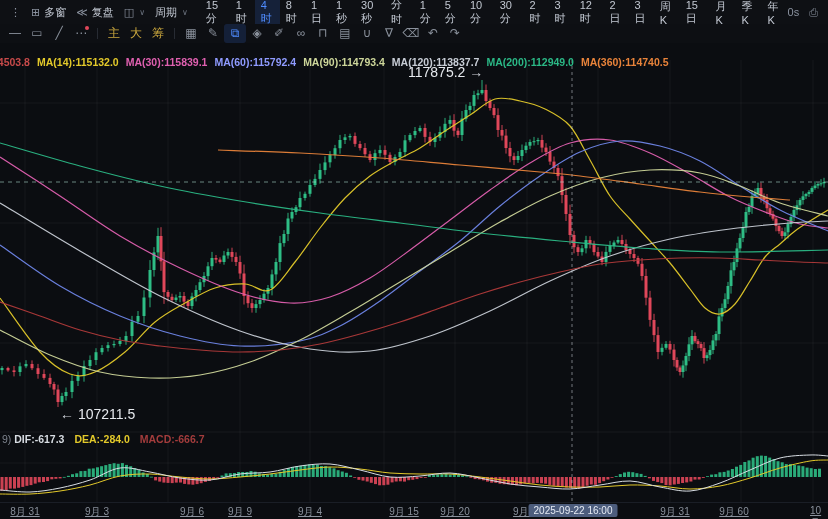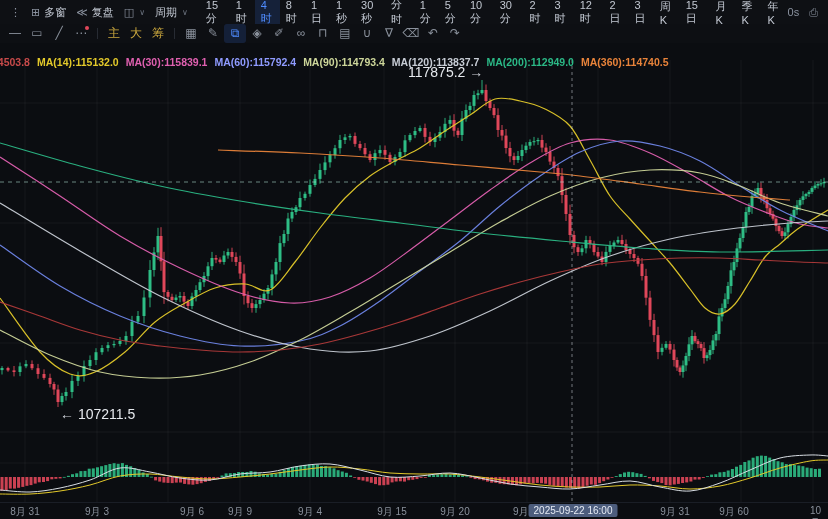--- a/index.html
+++ b/index.html
@@ -36,21 +36,21 @@
   #anno-low{top:406px;left:60px;}
   .anno .arrow{color:#cfd3da;}
   
   #macdrow{top:433px;left:2px;font-size:10.5px;color:#7d838d;}
   #macdrow .dif{color:#d8dde3;font-weight:bold;}
   #macdrow .dea{color:#e3c92a;font-weight:bold;margin-left:7px;}
   #macdrow .mval{color:#a33c3c;font-weight:bold;margin-left:7px;}
   
   #taxis{position:absolute;top:502px;left:0;width:828px;height:17px;background:#0b0d11;
     border-top:1px solid #1a1e26;z-index:4;}
-  .tlabel{position:absolute;top:2px;transform:translateX(-50%);font-size:10px;color:#8a919c;}
+  .tlabel{position:absolute;top:2px;transform:translateX(-50%);font-size:10px;color:#8a919c;text-decoration:underline;}
   #ttip{position:absolute;top:1px;transform:translateX(-50%);font-size:10px;color:#e6ebf4;
     background:#4d5d7d;border-radius:2px;padding:1px 5px;z-index:6;}
   #chart-svg{position:absolute;top:0;left:0;z-index:1;}
 </style>
 </head>
 <body>
 
 <div id="app">
   <svg id="chart-svg" width="828" height="519">
       <line x1="25" y1="60" x2="25" y2="502" stroke="rgba(255,255,255,0.05)"></line>
@@ -770,28 +770,34 @@
 
   <div class="anno" id="anno-high">
     <span>117875.2</span>
     <span class="arrow">→</span>
   </div>
   <div class="anno" id="anno-low">
     <span class="arrow">←</span>
     <span>107211.5</span>
   </div>
 
+  <div class="overlay" id="macdrow">
+    <span>9)</span>
+    <span class="dif">DIF:-617.3</span>
+    <span class="dea">DEA:-284.0</span>
+    <span class="mval">MACD:-666.7</span>
+  </div>
 
   <div id="taxis">
       <div class="tlabel" style="left: 25px;">8月 31</div>
       <div class="tlabel" style="left: 97px;">9月 3</div>
       <div class="tlabel" style="left: 168px; margin-left: 24px;">9月 6</div>
       <div class="tlabel" style="left: 240px; text-align: right;">9月 9</div>
       <div class="tlabel" style="left: 310px;">9月 4</div>
-      <div class="tlabel" style="left: 392px;">9月 15</div>
+      <div class="tlabel" style="left: 404px;">9月 15</div>
       <div class="tlabel" style="left: 455px;">9月 20</div>
       <div class="tlabel" style="left: 525px;">9月 2</div>
       <div class="tlabel" style="left: 608px;">24</div>
       <div class="tlabel" style="left: 675px;">9月 31</div>
       <div class="tlabel" style="left: 734px;">9月 60</div>
       <div class="tlabel" style="left: 816px;">10月</div>
       <div id="ttip" style="left: 573px;">2025-09-22 16:00</div>
     </div>
 </div>
 

